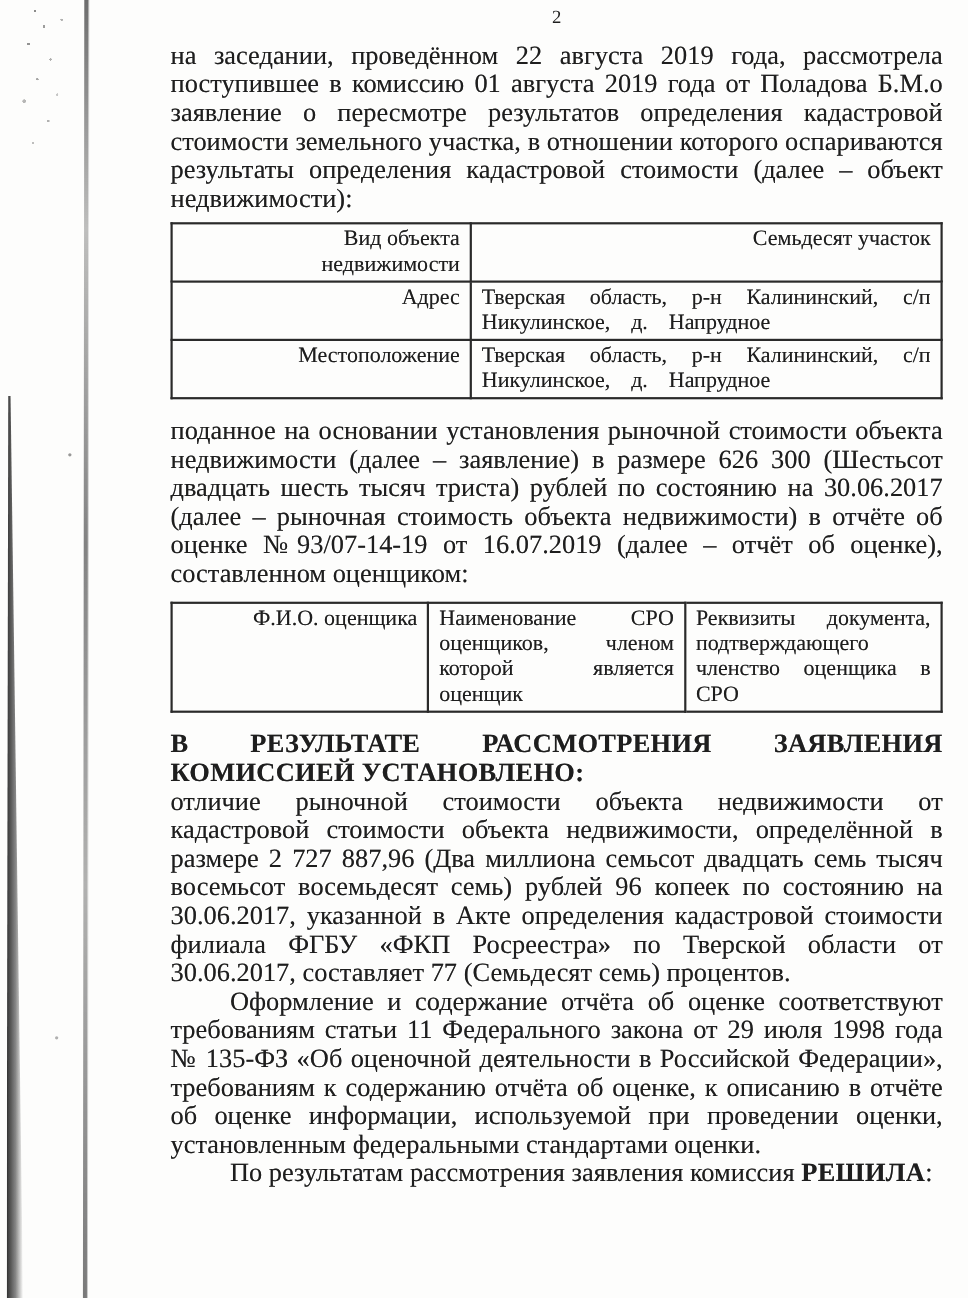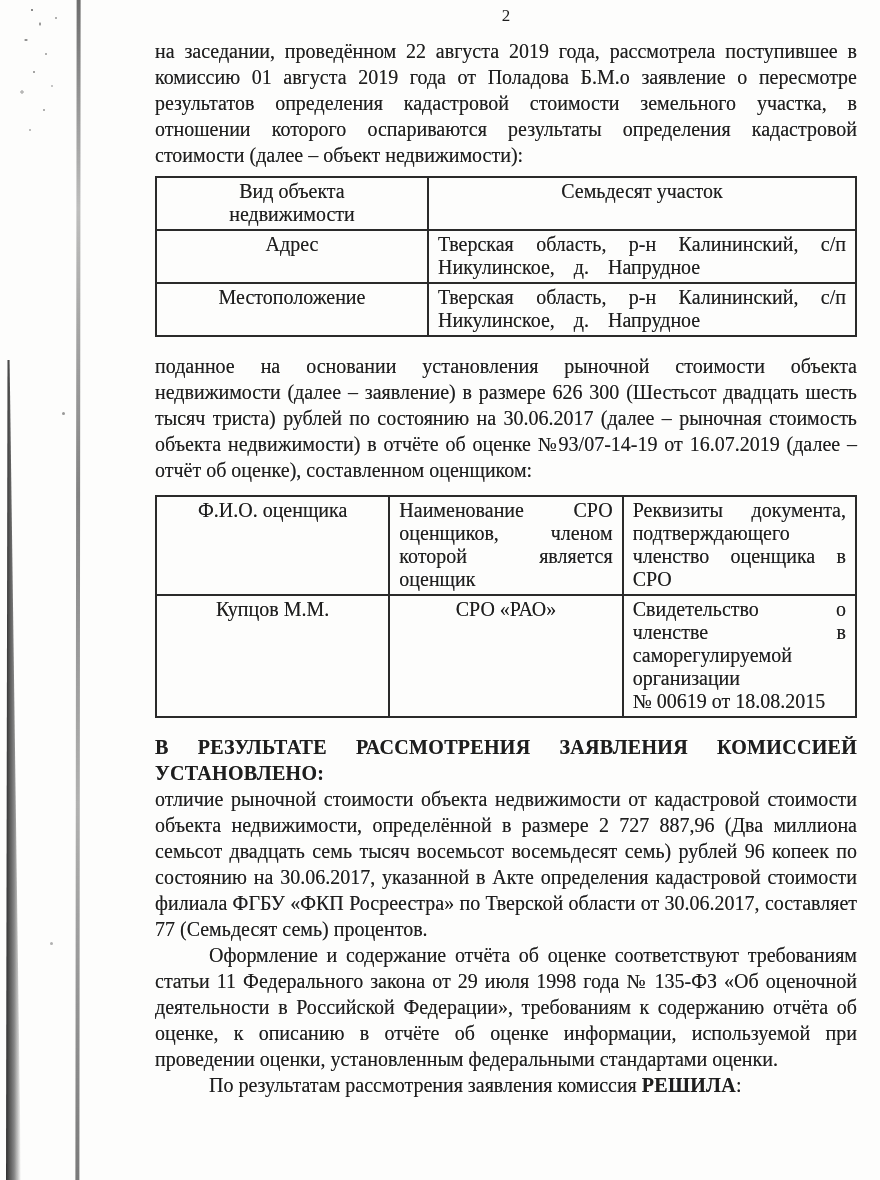--- a/index.html
+++ b/index.html
@@ -23,21 +23,21 @@
     width: 702px;
   }
   .pagenum {
     margin-top: 6px;
     text-align: center;
     font-size: 17px;
     line-height: 20px;
   }
   p {
     margin: 0;
-    font-size: 20px;
+    font-size: 24px;
     line-height: 26px;
     text-align: justify;
     text-shadow: 0 0 0.4px rgba(20,20,20,0.55);
   }
   .p1 { margin-top: 12px; }
   .p2 { margin-top: 16px; }
   .heading {
     margin-top: 16px;
     font-weight: bold;
     letter-spacing: 0.3px;
@@ -49,21 +49,21 @@
     table-layout: fixed;
     font-size: 20px;
     line-height: 23px;
   }
   .t1 { margin-top: 8px; }
   .t2 { margin-top: 12px; padding-left: 40px; }
   td {
     border: 2px solid #2a2a2a;
     padding: 2px 9px 3px 9px;
     vertical-align: top;
-    text-align: center;
+    text-align: right;
     text-shadow: 0 0 0.4px rgba(20,20,20,0.55);
   }
   .t1 .c1 { width: 252px; }
   .t2 td  { width: 33.33%; }
   .just   { text-align: justify; }
   .preline { white-space: pre-line; }
   .wide   { word-spacing: 14px; }
   b { letter-spacing: 0.3px; }
 
   
@@ -142,26 +142,20 @@
 
     <p class="p2">поданное на основании установления рыночной стоимости объекта недвижимости (далее – заявление)  в размере 626&nbsp;300 (Шестьсот двадцать шесть тысяч триста) рублей по состоянию на 30.06.2017 (далее – рыночная стоимость объекта недвижимости) в отчёте об оценке №93/07-14-19 от 16.07.2019 (далее – отчёт об оценке), составленном оценщиком:</p>
 
     <table class="t2">
       <tbody>
         <tr>
           <td>Ф.И.О. оценщика</td>
           <td class="just">Наименование СРО оценщиков, членом которой является оценщик</td>
           <td class="just">Реквизиты документа, подтверждающего членство оценщика в СРО</td>
         </tr>
-        <tr>
-          <td>Купцов М.М.</td>
-          <td>СРО «РАО»</td>
-          <td class="just preline">Свидетельство о членстве в саморегулируемой организации
-№ 00619 от 18.08.2015</td>
-        </tr>
       </tbody>
     </table>
 
     <p class="heading">В РЕЗУЛЬТАТЕ РАССМОТРЕНИЯ ЗАЯВЛЕНИЯ КОМИССИЕЙ УСТАНОВЛЕНО:</p>
 
     <p class="p3">отличие рыночной стоимости объекта недвижимости от кадастровой стоимости объекта недвижимости, определённой в размере 2&nbsp;727 887,96 (Два миллиона семьсот двадцать семь тысяч восемьсот восемьдесят семь) рублей 96 копеек по состоянию на 30.06.2017, указанной в Акте определения кадастровой стоимости филиала ФГБУ «ФКП Росреестра» по Тверской области от 30.06.2017, составляет 77 (Семьдесят семь) процентов.</p>
 
     <p class="p4 indent">Оформление и содержание отчёта об оценке соответствуют требованиям статьи 11 Федерального закона от 29 июля 1998 года № 135-ФЗ «Об оценочной деятельности в Российской Федерации», требованиям к содержанию отчёта об оценке, к описанию в отчёте об оценке информации, используемой при проведении оценки, установленным федеральными стандартами оценки.</p>
 
     <p class="p5 indent"><span>По результатам рассмотрения заявления комиссия </span><b>РЕШИЛА</b><span>:</span></p>

